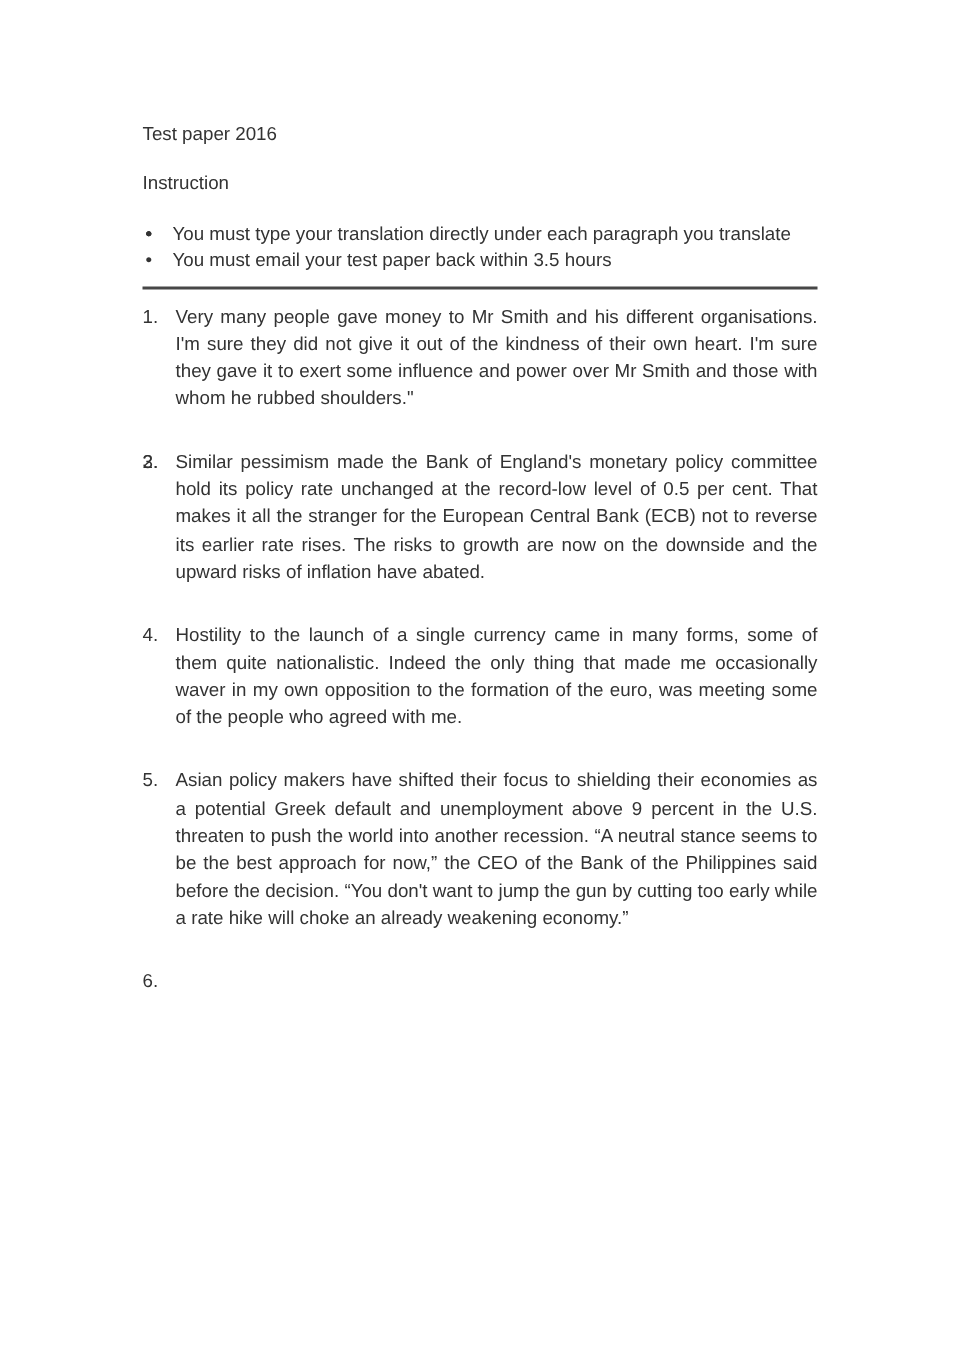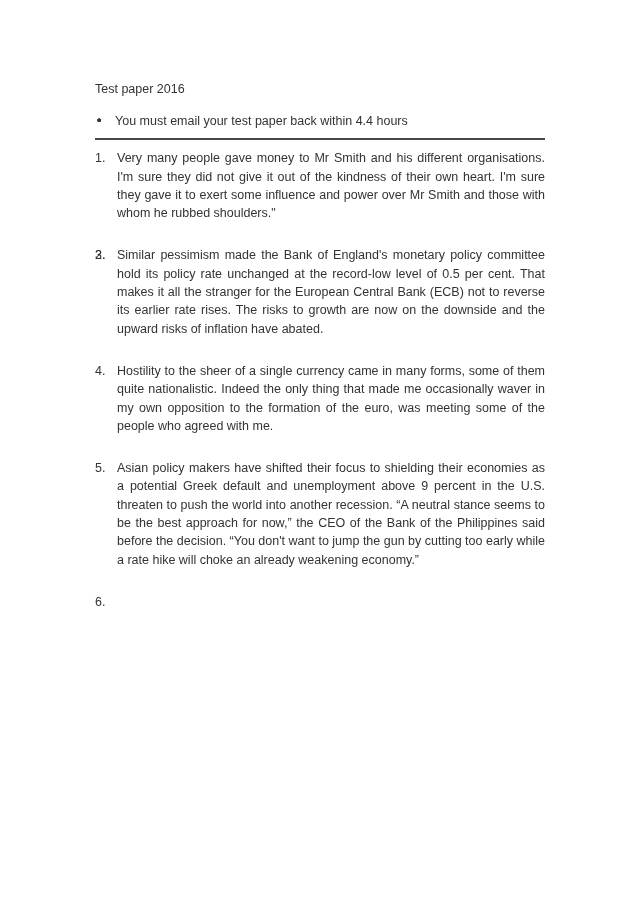--- a/index.html
+++ b/index.html
@@ -73,34 +73,36 @@
   }
 </style>
 </head>
 <body>
 
 <div class="page">
   <div class="content">
 
     <p class="doc-title">Test paper 2016</p>
 
+    <p class="section-heading">Instruction</p>
 
     <div class="instruction-list">
       <div class="instruction-item">
         <span class="bullet-dot">•</span>
       </div>
       <div class="instruction-item">
         <span class="bullet-dot">•</span>
       </div>
       <div class="instruction-item">
         <span class="bullet-dot">•</span>
+        <span>You must type your translation directly under each paragraph you translate</span>
       </div>
       <div class="instruction-item">
         <span class="bullet-dot">•</span>
-        <span>You must email your test paper back within 4.4 hours</span>
+        <span>You must email your test paper back within 3.5 hours</span>
       </div>
     </div>
 
     <hr class="divider">
 
     <div class="para">
       <span class="para-num">1.</span>
       <span>Very many people gave money to Mr Smith and his different organisations. I'm sure they did not give it out of the kindness of their own heart. I'm sure they gave it to exert some influence and power over Mr Smith and those with whom he rubbed shoulders."</span>
     </div>
 
@@ -108,21 +110,21 @@
       <span class="para-num">2.</span>
     </div>
 
     <div class="para">
       <span class="para-num">3.</span>
       <span>Similar pessimism made the Bank of England's monetary policy committee hold its policy rate unchanged at the record-low level of 0.5 per cent. That makes it all the stranger for the European Central Bank (ECB) not to reverse its earlier rate rises. The risks to growth are now on the downside and the upward risks of inflation have abated.</span>
     </div>
 
     <div class="para">
       <span class="para-num">4.</span>
-      <span>Hostility to the sheer of a single currency came in many forms, some of them quite nationalistic. Indeed the only thing that made me occasionally waver in my own opposition to the formation of the euro, was meeting some of the people who agreed with me.</span>
+      <span>Hostility to the launch of a single currency came in many forms, some of them quite nationalistic. Indeed the only thing that made me occasionally waver in my own opposition to the formation of the euro, was meeting some of the people who agreed with me.</span>
     </div>
 
     <div class="para">
       <span class="para-num">5.</span>
       <span>Asian policy makers have shifted their focus to shielding their economies as a potential Greek default and unemployment above 9 percent in the U.S. threaten to push the world into another recession. “A neutral stance seems to be the best approach for now,” the CEO of the Bank of the Philippines said before the decision. “You don't want to jump the gun by cutting too early while a rate hike will choke an already weakening economy.”</span>
     </div>
 
     <div class="para">
       <span class="para-num">6.</span>
     </div>

